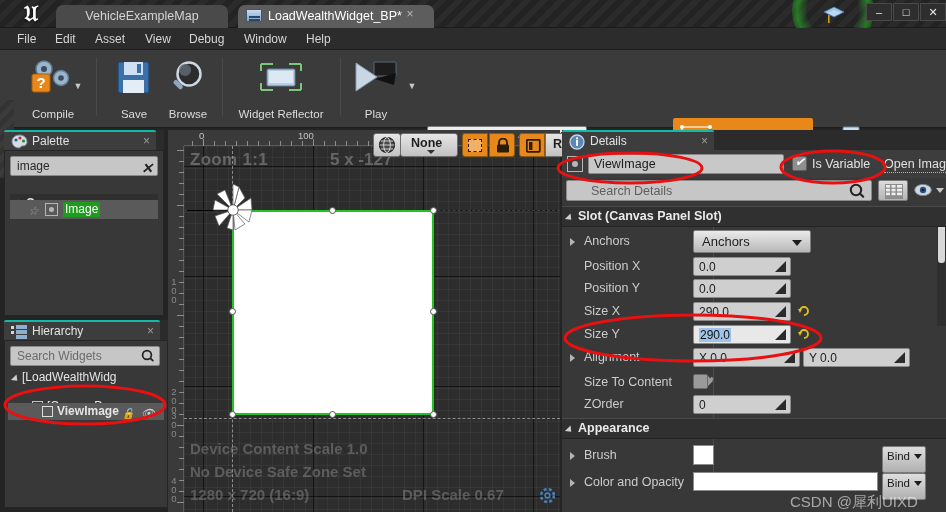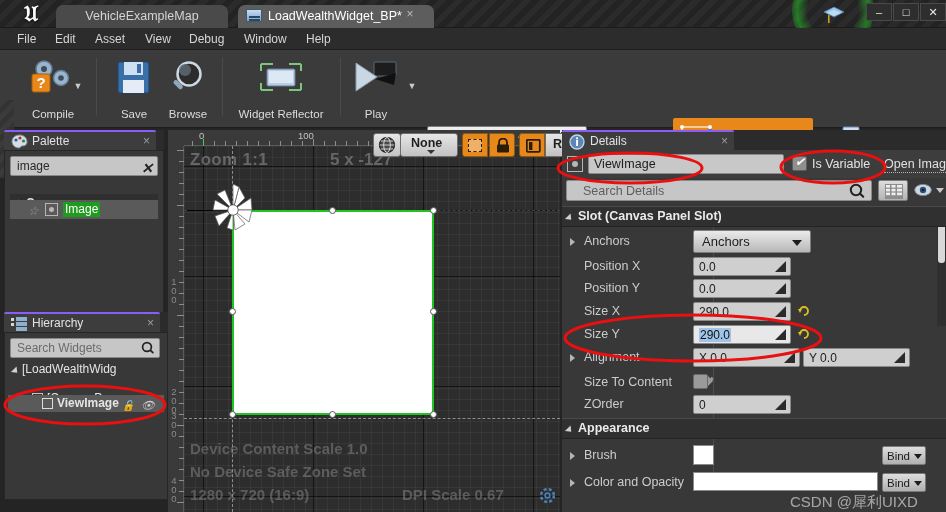--- a/index.html
+++ b/index.html
@@ -123,21 +123,21 @@
   .mode-chevron {
     position:absolute; left:819px; top:80px; font-size:19px; color:#b0b0b0;
   }
   .graph-btn { position:absolute; left:838px; top:68px; width:104px; height:45px; cursor:pointer;}
   .graph-btn .txt { position:absolute; right:6px; top:12px; font-size:21px; color:#d8d8d8;}
 
   
   .panel { position:absolute; background:#2b2b2b; }
   .panel-tab {
     position:absolute; left:0; top:0; height:20px; background:#3d3d3d;
-    border-top:2px solid #8b5cf6; border-radius:2px 2px 0 0;
+    border-top:2px solid #14b8a6; border-radius:2px 2px 0 0;
   }
   .panel-tab .ttl {
     position:absolute; left:28px; top:0; height:18px; line-height:18px;
     font-size:12px; color:#e2e2e2; white-space:nowrap;
   }
   .panel-tab .cls {
     position:absolute; top:2px; right:6px; font-size:12px; color:#9e9e9e; cursor:pointer;
   }
   .panel-body { position:absolute; background:#383838; }
 
@@ -156,21 +156,21 @@
   .cat-header .tri { position:absolute; left:5px; top:6px; border-left:5px solid #cfcfcf; border-top:4px solid transparent; border-bottom:4px solid transparent; transform: rotate(45deg);}
   .palette-item {
     position:absolute; height:19px; line-height:19px; background:#5a5a5a; cursor:pointer;
   }
   .palette-item .star{ position:absolute; left:18px; top:2px; font-size:12px; color:#9a9a9a;}
   .palette-item .wicon{ position:absolute; left:35px; top:3px; width:13px; height:13px; border:1px solid #b6b6b6;}
   .palette-item .wicon::after{content:""; position:absolute; left:3px; top:3px; width:5px; height:5px; background:#b6b6b6; border-radius:50%;}
   .palette-item .nm{ position:absolute; left:53px; top:2px; height:15px; line-height:15px; background:#1f9c1f; color:#fff; padding:0 2px; font-size:12px;}
 
   
-  #hierarchy { left:4px; top:312px; width:164px; height:188px;text-decoration:underline; }
+  #hierarchy { left:4px; top:320px; width:164px; height:188px;text-decoration:underline; }
   #hier-body { left:0; top:20px; width:164px; height:168px; background:#383838; border:1px solid #252525; }
   .tree-row { position:absolute; height:17px; line-height:17px; font-size:12px; color:#e4e4e4; white-space:nowrap; cursor:pointer;}
   .tree-row.sel { background:#5a5a5a; }
   .tree-tri { position:absolute; width:0; height:0; border-left:5px solid #cfcfcf; border-top:4px solid transparent; border-bottom:4px solid transparent; transform:rotate(45deg);}
   .eye { position:absolute; font-size:11px; color:#cfcfcf;}
   .lock { position:absolute; font-size:10px; color:#e6e6e6;}
 
   
   #designer { position:absolute; left:168px; top:130px; width:392px; height:382px; background:#2a2a2a; }
   .ruler-h {
@@ -257,21 +257,21 @@
     content:"\2714"; position:absolute; left:2px; top:-2px; font-size:12px; color:#fff;
   }
   .isvar-label{ position:absolute; left:250px; top:7px; font-size:12.5px; color:#e4e4e4;}
   .open-img {
     position:absolute; left:322px; top:7px; font-size:12.5px; color:#e0e0e0;
     border-bottom:1px dotted #b0b0b0; padding-bottom:1px; white-space:nowrap; cursor:pointer;
   }
   .det-search {
     position:absolute; left:4px; top:30px; width:306px; height:21px;
     background:#c6c6c6; border:1px solid #8a8a8a; border-radius:2px;
-    color:#5e5e5e; font-size:12.5px; line-height:20px; padding-left:16px;
+    color:#5e5e5e; font-size:12.5px; line-height:20px; padding-left:24px;
   }
   .det-icon-btn {
     position:absolute; top:30px; height:21px; border:1px solid #7d7d7d; border-radius:2px;
     background: linear-gradient(#dcdcdc,#b4b4b4); cursor:pointer;
   }
   .cat-row {
     position:absolute; left:0; height:21px; width:384px; background:#303030;
     border-top:1px solid #4a4a4a; border-bottom:1px solid #232323;
   }
   .cat-row .t { position:absolute; left:16px; top:2px; font-size:12.5px; font-weight:bold; color:#eaeaea;}
@@ -294,21 +294,21 @@
     border:1px solid #7d7d7d; border-radius:2px; color:#1c1c1c;
     font-size:13px; line-height:22px; padding-left:8px; cursor:pointer;
   }
   .combo-field .caret{ position:absolute; right:8px; top:9px; border-left:5px solid transparent; border-right:5px solid transparent; border-top:6px solid #1c1c1c;}
   .checkbox-sq {
     position:absolute; width:15px; height:15px; background:#9a9a9a;
     border:1px solid #6a6a6a; border-radius:2px; cursor:pointer;
   }
   .swatch-white { position:absolute; background:#ffffff; border:1px solid #8a8a8a;}
   .bind-btn {
-    position:absolute; height:19px; background: linear-gradient(#dedede,#b0b0b0);
+    position:absolute; height:27px; background: linear-gradient(#dedede,#b0b0b0);
     border:1px solid #7a7a7a; border-radius:2px; color:#1c1c1c;
     font-size:11.5px; line-height:18px; padding:0 4px; cursor:pointer;
   }
   .bind-btn .caret{ position:absolute; right:3px; top:7px; border-left:4px solid transparent; border-right:4px solid transparent; border-top:5px solid #1c1c1c;}
   .det-divider { position:absolute; left:151px; width:1px; background:#4c4c4c;}
   .det-scroll {
     position:absolute; right:1px; width:7px; background:#d8d8d8; border-radius:3px;
   }
   .det-scroll-track { position:absolute; right:0; width:9px; background:#2f2f2f;}
 
@@ -687,21 +687,21 @@
           <rect x="3" y="3" width="3.4" height="8" fill="#2a1d06"></rect>
         </svg>
       </div>
       <div class="ctb-seg" style="left:172px; width:24px; border-radius:0 3px 3px 0;">
         <span class="ctb-label" style="left:7px; top:3px;">R</span>
       </div>
     </div>
   </div>
 
   <div class="panel" id="details">
-    <div class="panel-tab" style="width:172px">
+    <div class="panel-tab" style="width:152px">
       <svg width="16" height="16" viewBox="0 0 16 16" style="position:absolute;left:7px;top:2px">
         <circle cx="8" cy="8" r="7" fill="#5b86b5" stroke="#c4d6e8" stroke-width="1.3"></circle>
         <rect x="7.1" y="6" width="1.9" height="6" fill="#fff"></rect>
         <rect x="7.1" y="3.4" width="1.9" height="1.9" fill="#fff"></rect>
       </svg>
       <div class="ttl">Details</div>
       <div class="cls">×</div>
     </div>
 
     <div class="panel-body" id="details-body">

